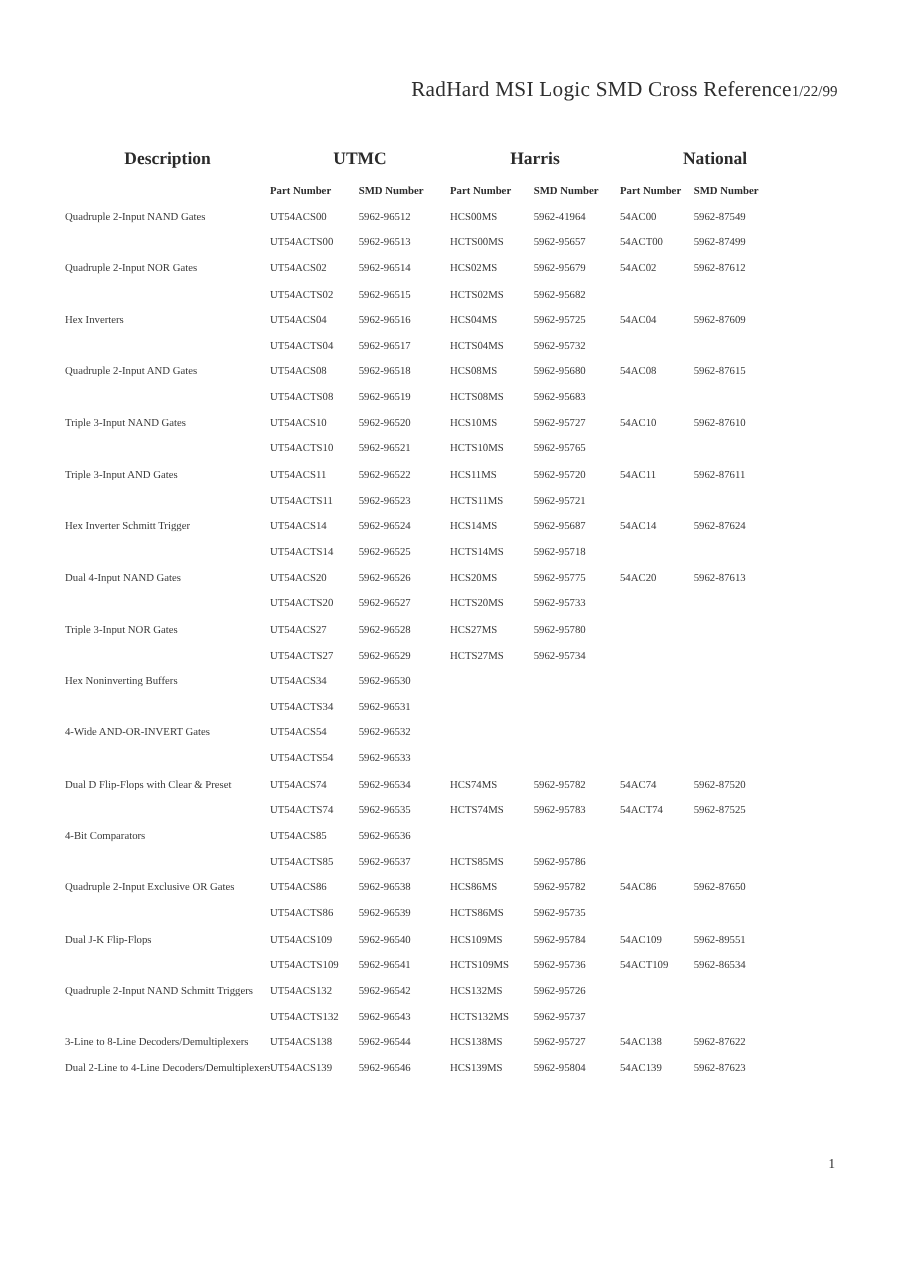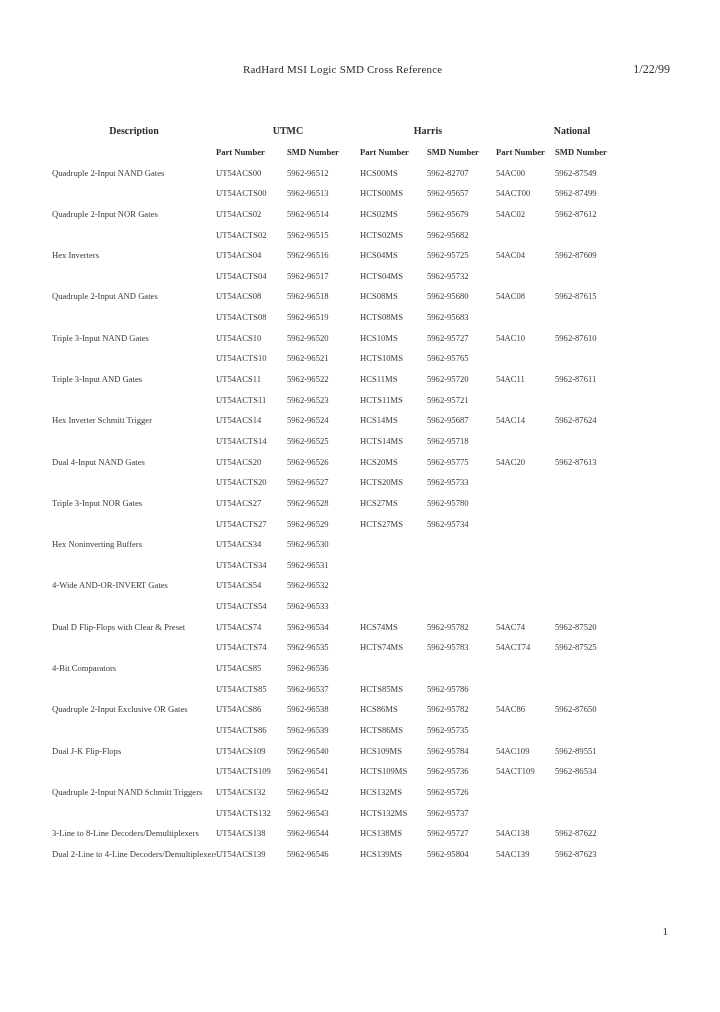--- a/index.html
+++ b/index.html
@@ -19,22 +19,22 @@
   .doc-header {
     position: absolute;
     top: 62px;
     left: 52px;
     right: 50px;
     display: flex;
     align-items: baseline;
   }
   .doc-title {
     flex: 1;
-    text-align: center;
-    font-size: 11px;
+    text-align: right;
+    font-size: 17px;
     letter-spacing: 0.2px;
     color: #2e2e2e;
   }
   .doc-date {
     font-size: 12px;
     color: #2e2e2e;
   }
   table.xref {
     position: absolute;
     top: 116px;
@@ -49,21 +49,21 @@
     text-align: left;
     vertical-align: bottom;
     white-space: nowrap;
     overflow: hidden;
     font-weight: normal;
   }
   thead tr.group-row th {
     font-weight: bold;
     text-align: center;
     height: 20px;
-    font-size: 10px;
+    font-size: 14px;
     color: #2b2b2b;
   }
   thead tr.group-row th.desc-head { text-align: center; }
   thead tr.sub-row th {
     font-weight: bold;
     height: 21px;
     font-size: 8.6px;
     color: #2b2b2b;
     font-family: Liberation Serif, serif;
   }
@@ -115,21 +115,21 @@
         <th>Part Number</th>
         <th>SMD Number</th>
       </tr>
     </thead>
     <tbody>
         <tr>
           <td>Quadruple 2-Input NAND Gates</td>
           <td>UT54ACS00</td>
           <td>5962-96512</td>
           <td>HCS00MS</td>
-          <td>5962-82707</td>
+          <td>5962-41964</td>
           <td>54AC00</td>
           <td>5962-87549</td>
         </tr>
         <tr>
           <td></td>
           <td>UT54ACTS00</td>
           <td>5962-96513</td>
           <td>HCTS00MS</td>
           <td>5962-95657</td>
           <td>54ACT00</td>

